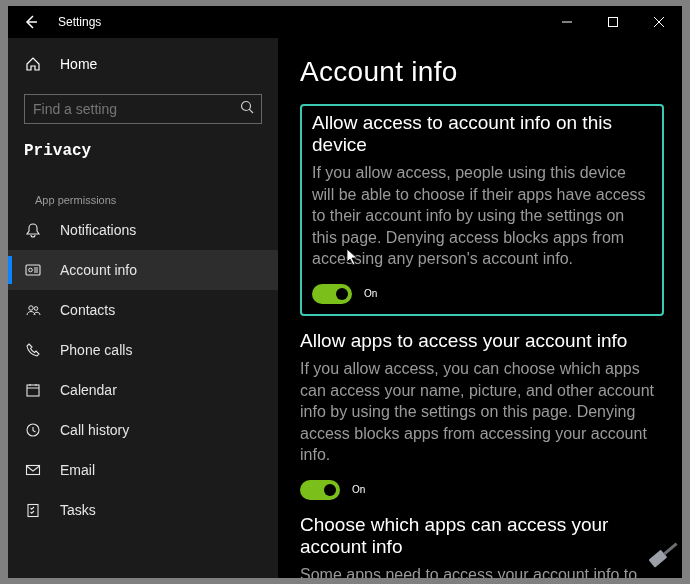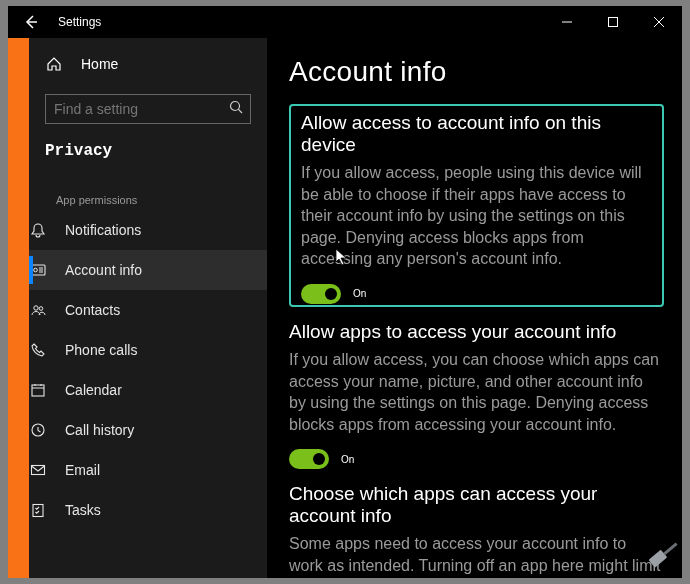--- a/index.html
+++ b/index.html
@@ -7,21 +7,21 @@
     width: 690px;
     height: 584px;
     background: #808080;
     font-family: "Segoe UI", Arial, sans-serif;
     overflow: hidden;
   }
   .window {
     position: absolute;
     left: 8px; top: 6px;
     width: 674px; height: 572px;
-    background: #f97316;
+    background: #fde047;
     color: #fff;
     display: flex;
     flex-direction: column;
   }
   .titlebar {
     height: 32px;
     display: flex;
     align-items: center;
     background: #000;
   }
@@ -41,26 +41,25 @@
     width: 46px; height: 32px;
     display: flex; align-items: center; justify-content: center;
     color: #fff;
   }
   .body {
     flex: 1;
     display: flex;
     overflow: hidden;
   }
   .sidebar {
-    width: 238px;
+    width: 270px;
     background: #1b1b1b;
     display: flex;
     flex-direction: column;
     overflow: hidden;
-    margin-left: 21px;
   }
   .home-row {
     display: flex;
     align-items: center;
     height: 40px;
     padding-left: 16px;
     gap: 18px;
     margin-top: 6px;
   }
   .home-row .label { font-size: 14px; }
@@ -92,20 +91,21 @@
   .section-header {
     font-size: 11px;
     color: #9a9a9a;
     padding: 26px 16px 4px 27px;
   }
   .nav-list { flex: 1; overflow: hidden; }
   .nav-item {
     display: flex;
     align-items: center;
     height: 40px;
+    padding-left: 16px;
     gap: 18px;
     font-size: 14px;
     color: #e6e6e6;
     position: relative;
   }
   .nav-item.selected {
     background: #2d2d2d;
   }
   .nav-item.selected::before {
     content: "";
@@ -129,21 +129,21 @@
   }
   .page-title {
     font-size: 28px;
     font-weight: 300;
     margin-bottom: 16px;
     letter-spacing: 0.3px;
   }
   .highlight-box {
     border: 2px solid #3cc9b4;
     border-radius: 4px;
-    padding: 6px 10px 1px 10px;
+    padding: 6px 10px 10px 10px;
     margin-bottom: 14px;
     position: relative;
   }
   .section-title {
     font-size: 19px;
     font-weight: 400;
     margin-bottom: 6px;
   }
   .section-desc {
     font-size: 16px;

